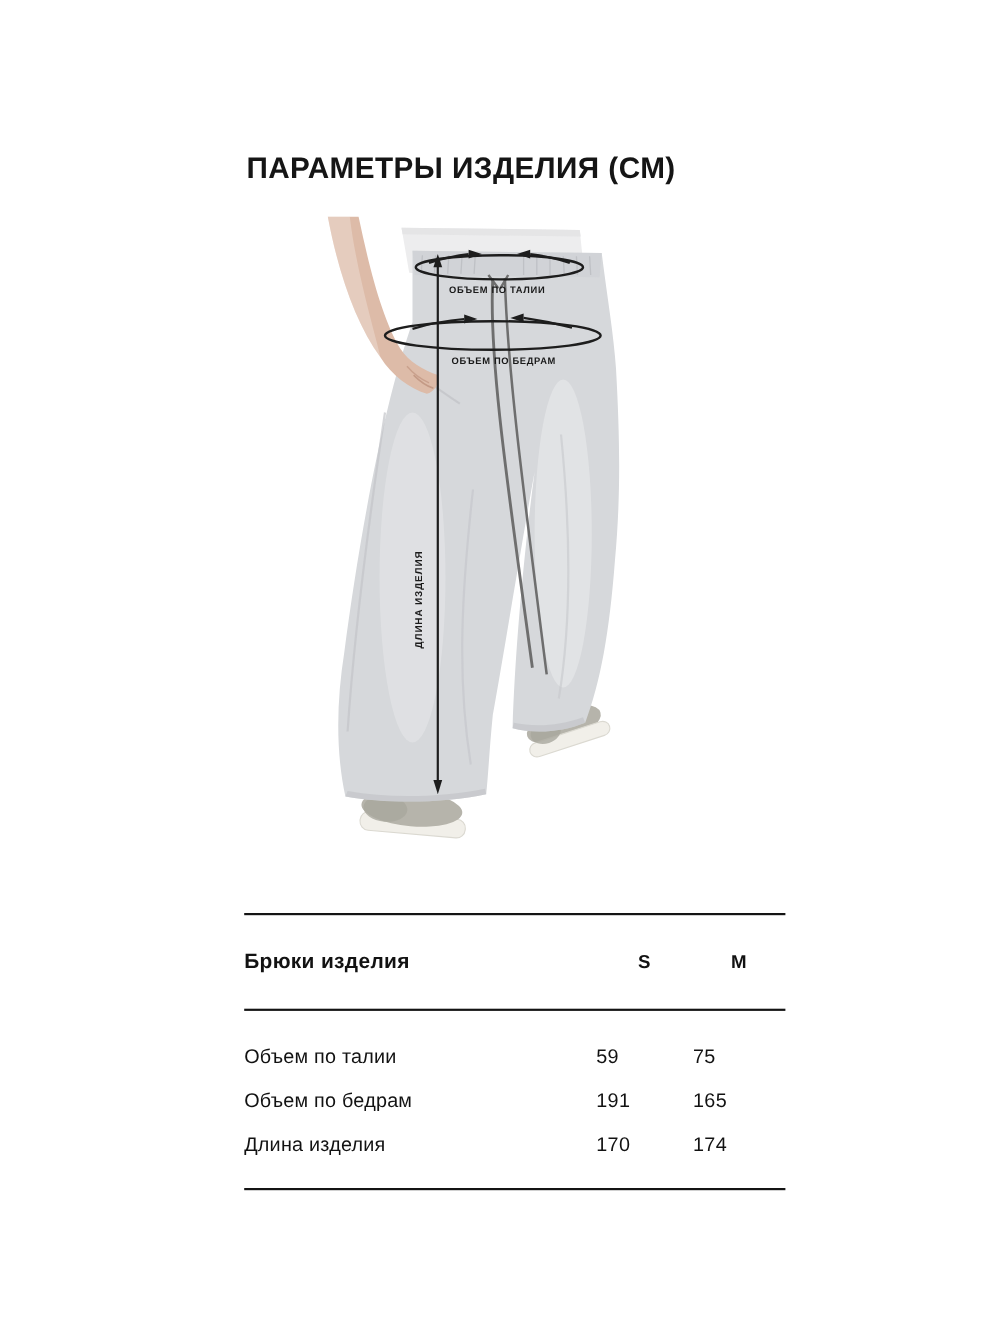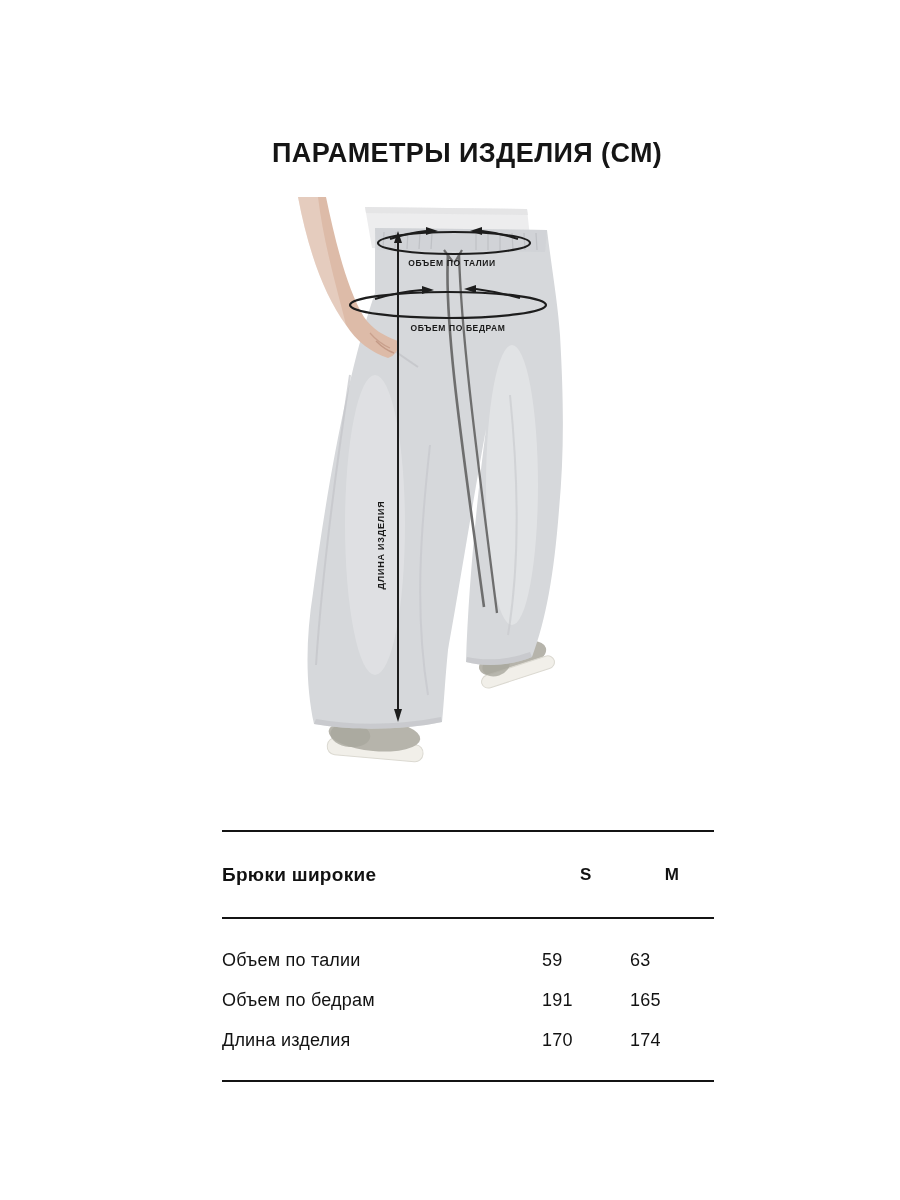--- a/index.html
+++ b/index.html
@@ -6,21 +6,20 @@
   body{
     width:900px;height:1200px;position:relative;overflow:hidden;
     background:#ffffff;
     font-family:"Liberation Sans", sans-serif;
     -webkit-font-smoothing:antialiased;
   }
   .page-title{
     position:absolute;left:224px;top:138px;
     font-size:27px;font-weight:700;letter-spacing:.4px;color:#151515;
     white-space:nowrap;
-    margin-left:48px;
   }
   .figure-wrap{
     position:absolute;left:280px;top:195px;width:340px;height:592px;
   }
   
   .size-table{
     position:absolute;left:222px;top:830px;width:492px;color:#121212;
   }
   .rule{height:2px;background:#141414;width:100%;}
   .t-head{
@@ -136,30 +135,30 @@
       <polygon points="114,48 118,36 122,48" fill="#1d1d1d"></polygon>
       <polygon points="114,514 118,527 122,514" fill="#1d1d1d"></polygon>
       <text transform="translate(104,350) rotate(-90)" text-anchor="middle" font-size="9" font-weight="700" letter-spacing="0.8" fill="#1a1a1a">ДЛИНА ИЗДЕЛИЯ</text>
     </g>
   </svg>
 </div>
 
 <div class="size-table">
   <div class="rule"></div>
   <div class="t-head">
-    <div class="product">Брюки широкие</div>
+    <div class="product">Брюки изделия</div>
     <div class="szcol">S</div>
     <div class="szcol">M</div>
   </div>
   <div class="rule"></div>
   <div class="t-body">
     <div class="t-row">
       <div class="lbl">Объем по талии</div>
       <div class="val">59</div>
-      <div class="val">63</div>
+      <div class="val">75</div>
     </div>
     <div class="t-row">
       <div class="lbl">Объем по бедрам</div>
       <div class="val">191</div>
       <div class="val">165</div>
     </div>
     <div class="t-row">
       <div class="lbl">Длина изделия</div>
       <div class="val">170</div>
       <div class="val">174</div>

